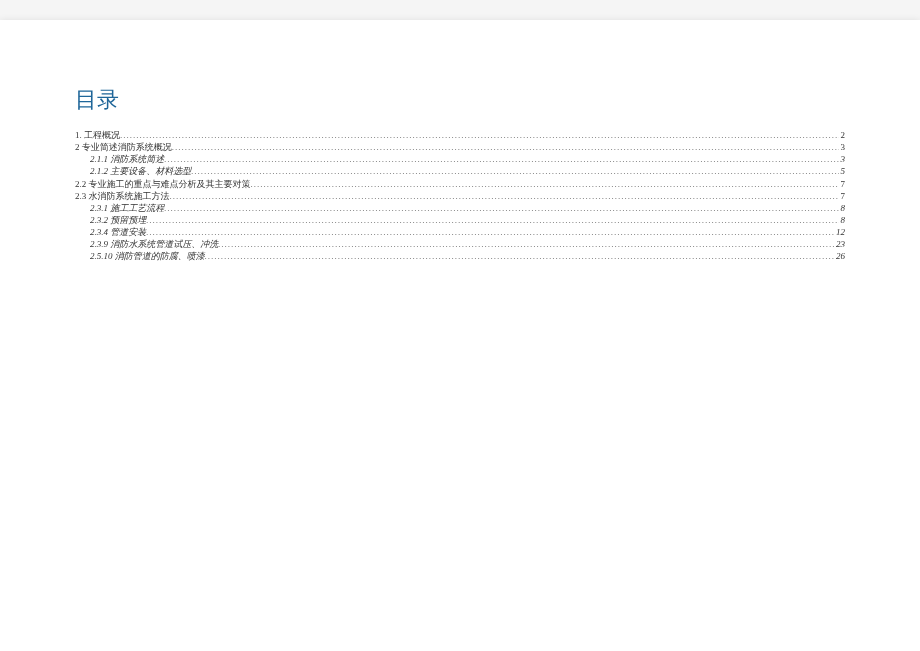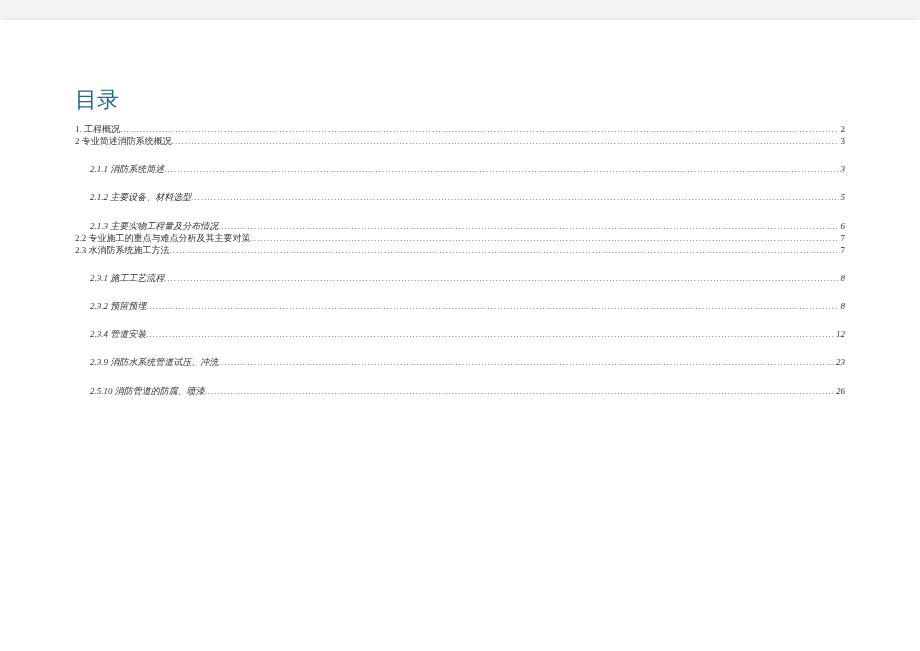--- a/index.html
+++ b/index.html
@@ -15,38 +15,37 @@
       width: 920px;
       height: 651px;
       box-shadow: 0 2px 8px rgba(0,0,0,0.15);
       padding: 65px 75px 40px 75px;
       position: relative;
     }
     .toc-title {
       color: #1f6699;
       font-size: 22px;
       font-weight: normal;
-      margin-bottom: 8px;
+      margin-bottom: 14px;
       font-family: "SimHei", "Microsoft YaHei", sans-serif;
     }
     .toc-entry {
       display: flex;
       align-items: baseline;
       font-size: 9px;
       line-height: 1.35;
       color: #333;
       white-space: nowrap;
     }
     .toc-entry.level-1 {
       padding-left: 0;
     }
     .toc-entry.level-2 {
       padding-left: 15px;
       font-style: italic;
-      margin-top: 16px;
     }
     .toc-label {
       flex: 0 0 auto;
     }
     .toc-leader {
       flex: 1 1 auto;
       overflow: hidden;
       position: relative;
       height: 1em;
     }
@@ -82,25 +81,20 @@
       <div class="toc-entry level-2">
         <span class="toc-label">2.1.1   消防系统简述</span>
         <span class="toc-leader"></span>
         <span class="toc-page">3</span>
       </div>
       <div class="toc-entry level-2">
         <span class="toc-label">2.1.2   主要设备、材料选型</span>
         <span class="toc-leader"></span>
         <span class="toc-page">5</span>
       </div>
-      <div class="toc-entry level-2">
-        <span class="toc-label">2.1.3   主要实物工程量及分布情况</span>
-        <span class="toc-leader"></span>
-        <span class="toc-page">6</span>
-      </div>
       <div class="toc-entry level-1">
         <span class="toc-label">2.2   专业施工的重点与难点分析及其主要对策</span>
         <span class="toc-leader"></span>
         <span class="toc-page">7</span>
       </div>
       <div class="toc-entry level-1">
         <span class="toc-label">2.3   水消防系统施工方法</span>
         <span class="toc-leader"></span>
         <span class="toc-page">7</span>
       </div>

